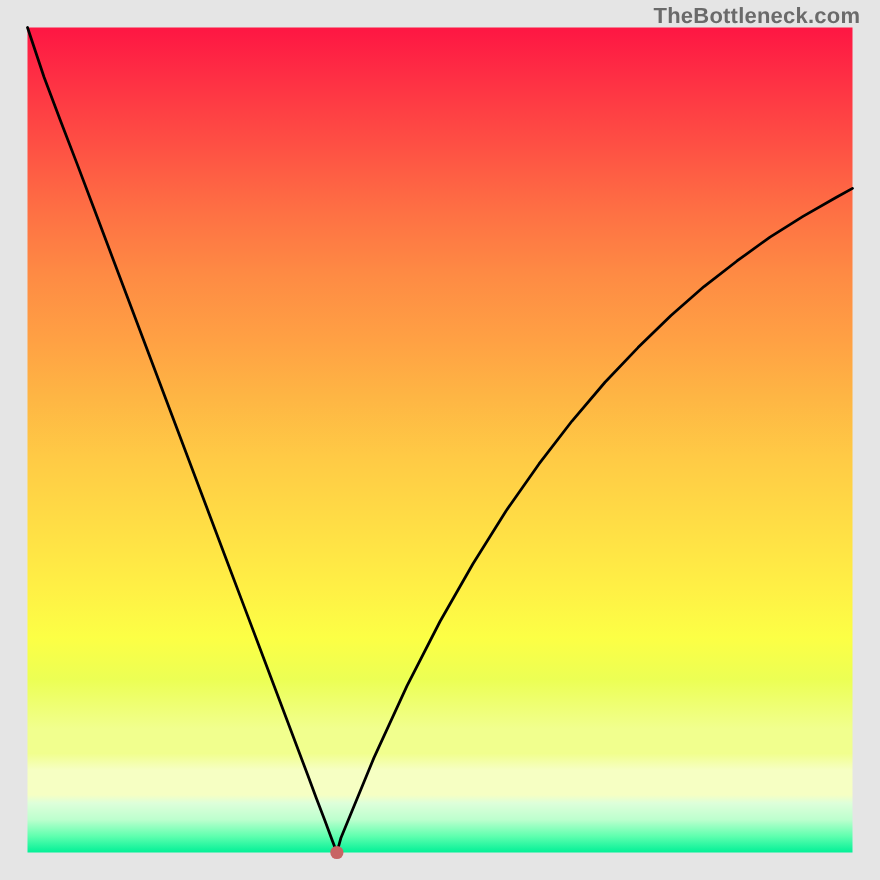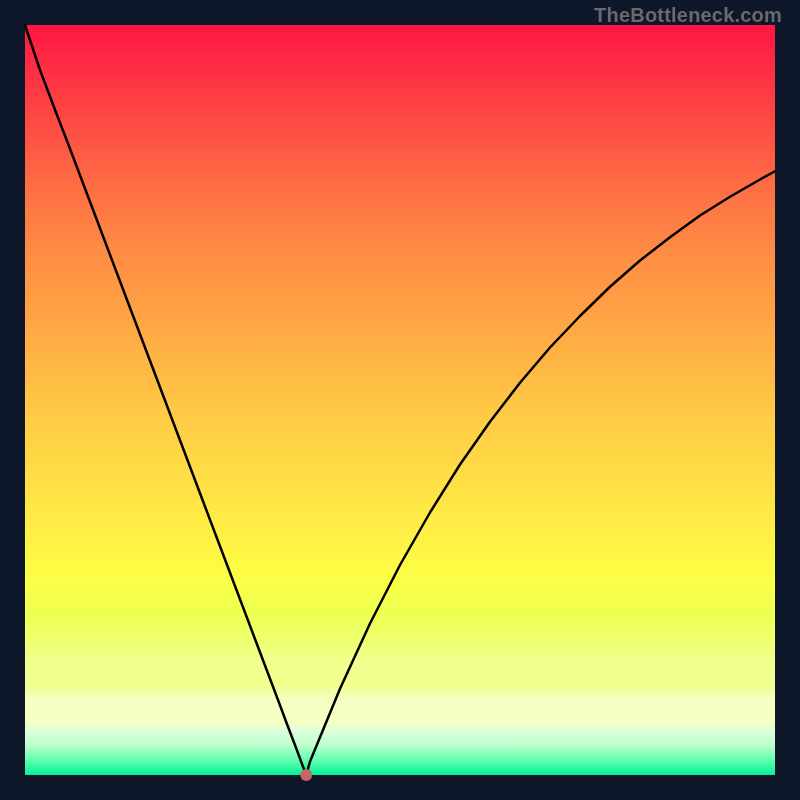--- a/index.html
+++ b/index.html
@@ -1,21 +1,21 @@
 <!DOCTYPE html>
 <html><head>
 <meta charset="utf-8">
 <style>
   * { margin: 0; padding: 0; box-sizing: border-box; }
   html, body { width: 800px; height: 800px; overflow: hidden; background: #000; }
   .container {
     width: 800px;
     height: 800px;
     position: relative;
-    background: #0f172a;
+    background: #e5e5e5;
   }
   .watermark {
     position: absolute;
     top: 4px;
     right: 18px;
     font-family: Arial, sans-serif;
     font-size: 20px;
     font-weight: bold;
     color: #6a6a6a;
     letter-spacing: 0.2px;

